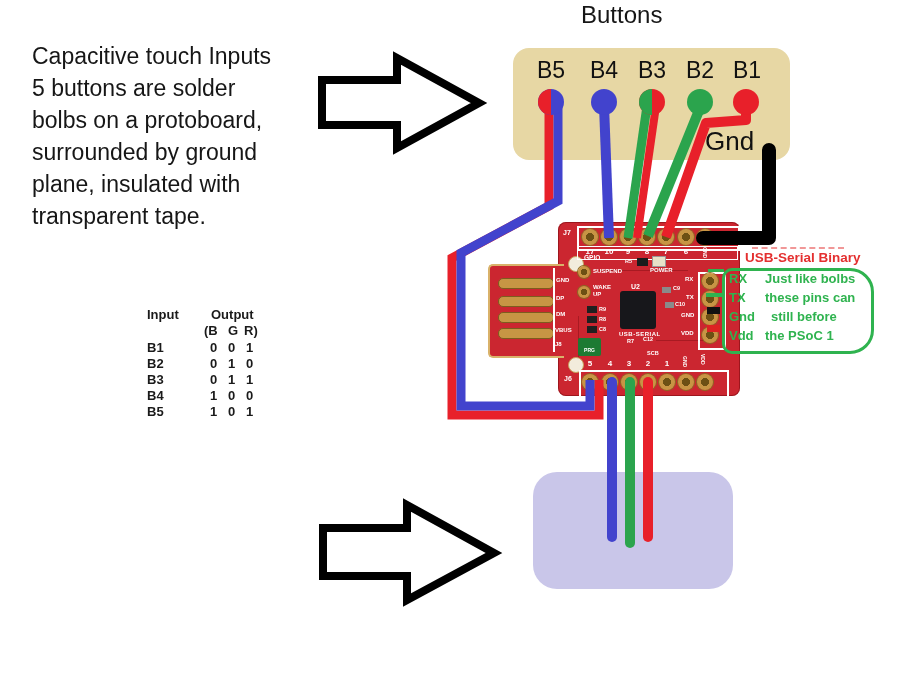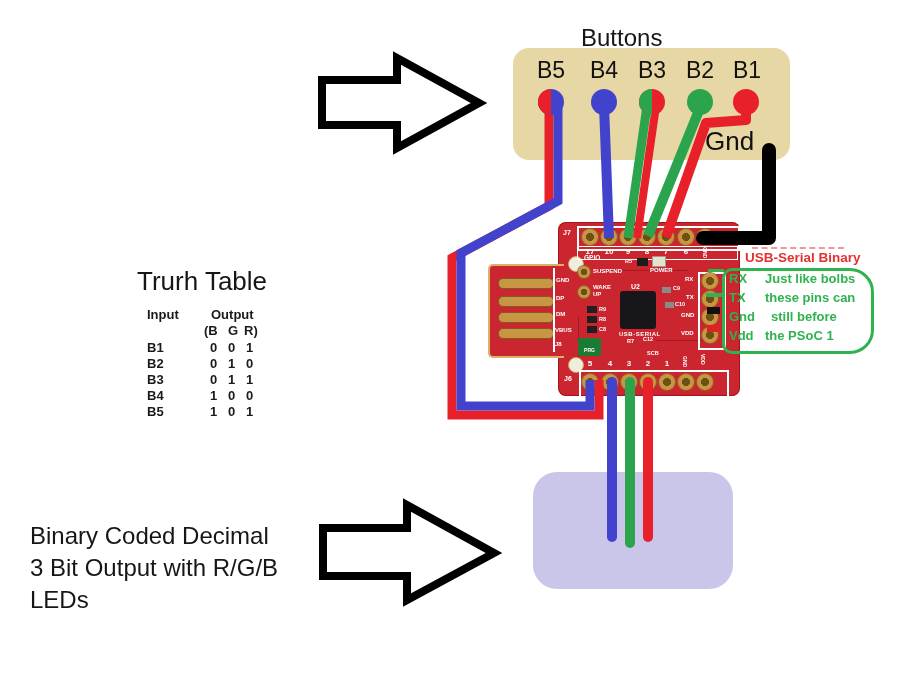--- a/index.html
+++ b/index.html
@@ -1,20 +1,20 @@
 <!DOCTYPE html>
 <html><head>
 <meta charset="utf-8">
 <style>
   html,body{margin:0;padding:0;background:#fff;}
   #canvas{position:relative;width:900px;height:675px;background:#fff;overflow:hidden;
           font-family:"Liberation Sans",sans-serif;color:#111;}
   .abs{position:absolute;}
   .para{font-size:23px;line-height:32px;white-space:pre-line;color:#161616;}
-  .h1{font-size:24px;color:#161616;margin-top:23px;}
+  .h1{font-size:24px;color:#161616;}
   .h2{font-size:26px;color:#161616;}
   .btn-label{font-size:23px;color:#111;transform:translateX(-50%);}
   .tt-head,.tt-cell{font-size:13px;font-weight:bold;color:#1a1a1a;}
   .tt-row{position:absolute;width:130px;height:16px;}
   .tt-row span{position:absolute;top:0;}
   .sk{position:absolute;color:#fff;font-weight:bold;white-space:nowrap;}
   .pin{position:absolute;width:16px;height:16px;border-radius:50%;
        background:radial-gradient(circle,#6d5014 0 4px,#c79544 4px);
        box-shadow:0 0 0 1px #8a6a22;}
   .pin-s{position:absolute;width:12px;height:12px;border-radius:50%;
@@ -172,22 +172,27 @@
   <div class="abs h1" style="left:581px;top:1px;">Buttons</div>
 
   <span class="abs btn-label" style="left:551px;top:57px;">B5</span>
   <span class="abs btn-label" style="left:604px;top:57px;">B4</span>
   <span class="abs btn-label" style="left:652px;top:57px;">B3</span>
   <span class="abs btn-label" style="left:700px;top:57px;">B2</span>
   <span class="abs btn-label" style="left:747px;top:57px;">B1</span>
 
   <div class="abs" style="left:705px;top:126px;font-size:26px;">Gnd</div>
 
-
-  <div class="abs h2" style="left:137px;top:266px;">Trurh Table</div>
+  <div class="abs para" style="left:32px;top:40px;width:300px;">Capacitive touch Inputs
+5 buttons are solder
+bolbs on a protoboard,
+surrounded by ground
+plane, insulated with
+transparent tape.</div>
+
   <span class="abs tt-head" style="left:147px;top:307px;">Input</span>
   <span class="abs tt-head" style="left:211px;top:307px;">Output</span>
   <span class="abs tt-head" style="left:204px;top:323px;">(B</span>
   <span class="abs tt-head" style="left:228px;top:323px;">G</span>
   <span class="abs tt-head" style="left:244px;top:323px;">R)</span>
   <div class="tt-row" style="left:147px;top:340px;">
     <span class="tt-cell" style="left:0;">B1</span>
     <span class="tt-cell" style="left:63px;">0</span>
     <span class="tt-cell" style="left:81px;">0</span>
     <span class="tt-cell" style="left:99px;">1</span>
@@ -226,17 +231,14 @@
   <div class="abs" style="left:707px;top:325px;width:13px;height:7px;background:#d22;"></div>
   <span class="abs bridge-pin" style="left:729px;top:271px;">RX</span>
   <span class="abs bridge-txt" style="left:765px;top:271px;">Just like bolbs</span>
   <span class="abs bridge-pin" style="left:729px;top:290px;">TX</span>
   <span class="abs bridge-txt" style="left:765px;top:290px;">these pins can</span>
   <span class="abs bridge-pin" style="left:729px;top:309px;">Gnd</span>
   <span class="abs bridge-txt" style="left:771px;top:309px;">still before</span>
   <span class="abs bridge-pin" style="left:729px;top:328px;">Vdd</span>
   <span class="abs bridge-txt" style="left:765px;top:328px;">the PSoC 1</span>
 
-  <div class="abs para" style="left:30px;top:520px;width:310px;font-size:24px;">Binary Coded Decimal
-3 Bit Output with R/G/B
-LEDs</div>
 
 </div>
 
 </body></html>

